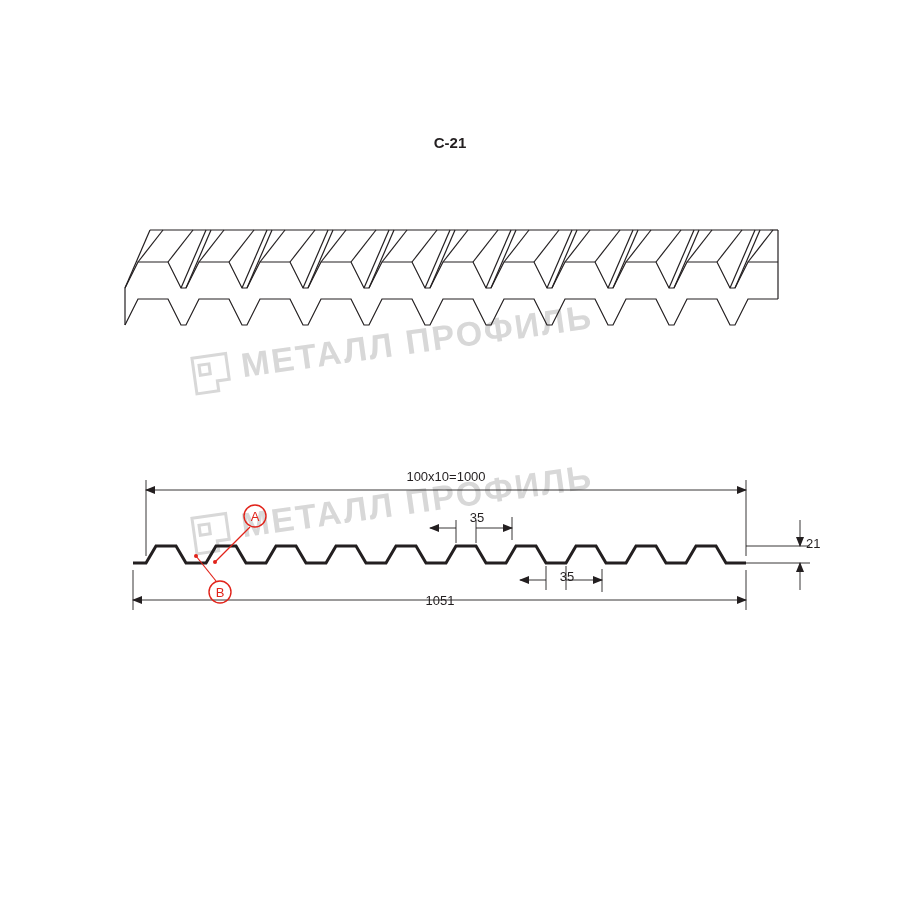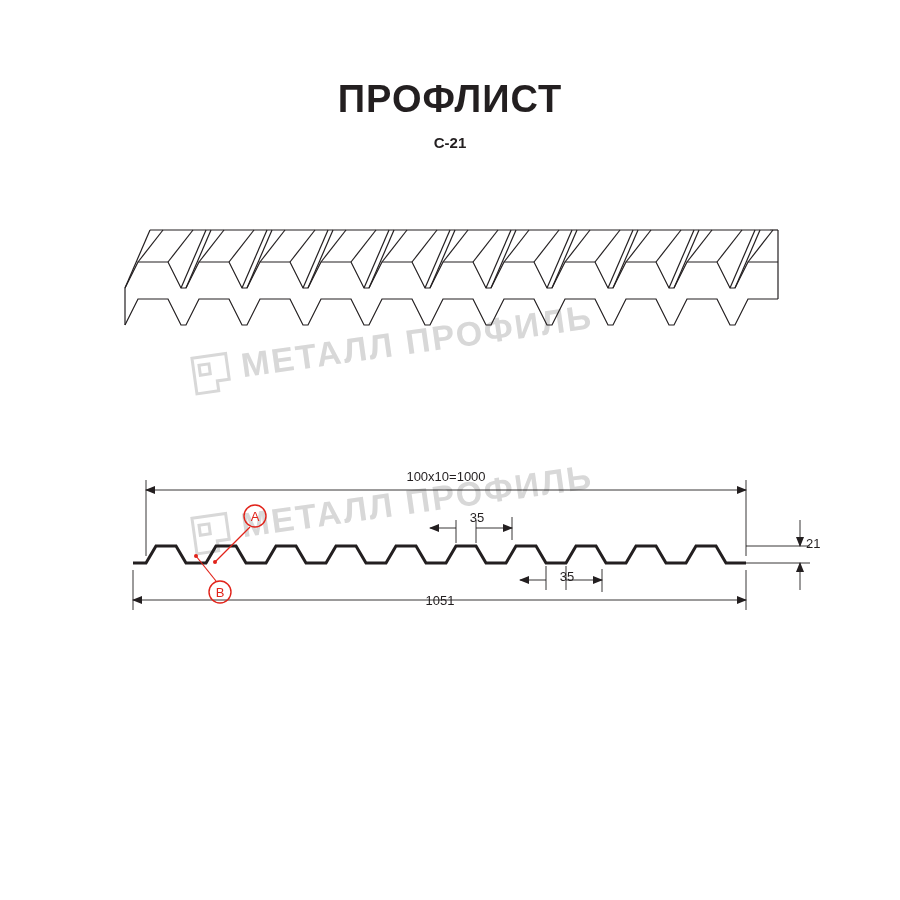--- a/index.html
+++ b/index.html
@@ -76,21 +76,20 @@
     font-size: 13px;
     fill: #e1231a;
     font-weight: normal;
   }
 </style>
 </head>
 <body>
 
 <div id="page">
 
-  <div class="title">ПРОФЛИСТ</div>
   <div class="subtitle">С-21</div>
 
   <svg class="layer" viewBox="0 0 900 900">
     <g transform="translate(195,380) rotate(-8)">
       <g fill="none" stroke="#d8d8d8" stroke-width="3">
         <path d="M0,-22 L34,-22 L34,4 L22,4 L22,14 L0,14 Z"></path>
         <path d="M6,-14 L16,-14 L16,-4 L6,-4 Z"></path>
       </g>
       <text class="wm-text" x="48" y="4">МЕТАЛЛ ПРОФИЛЬ</text>
     </g>

